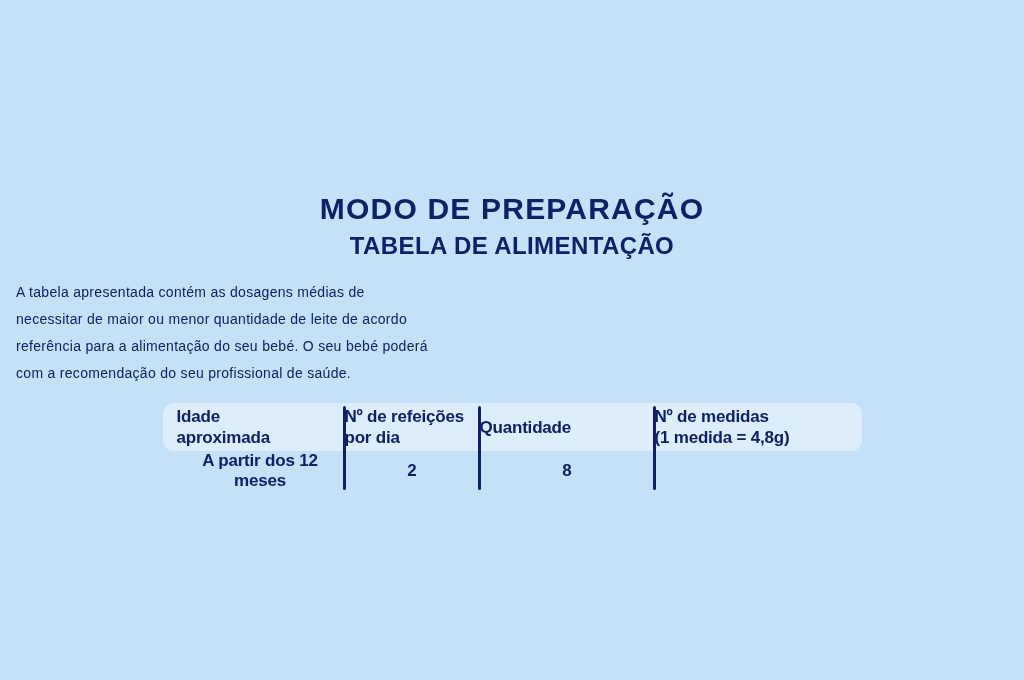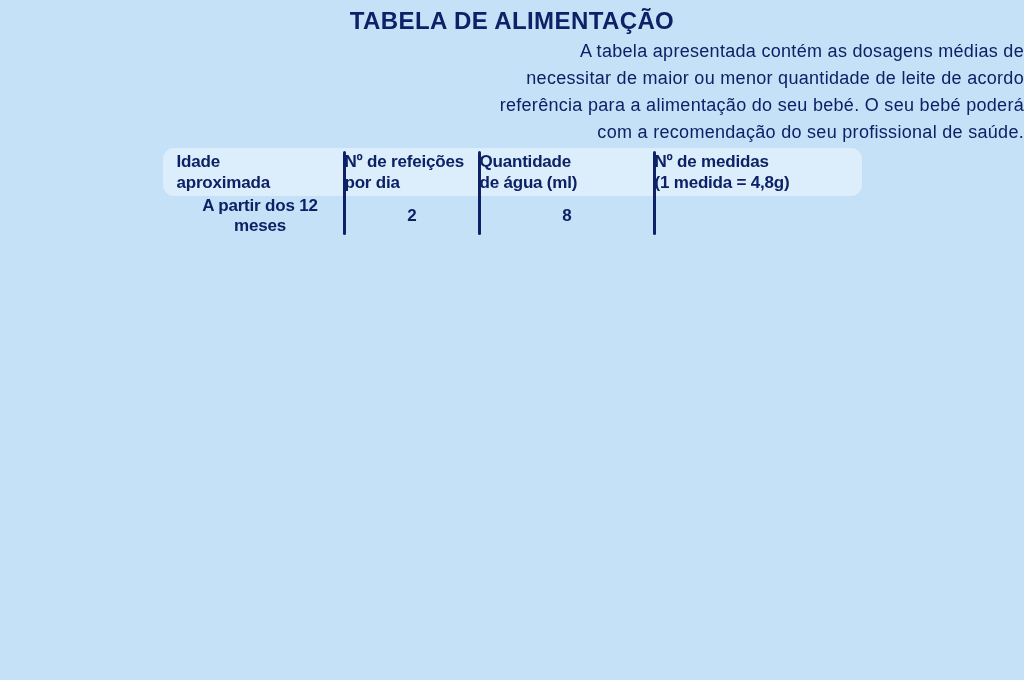--- a/index.html
+++ b/index.html
@@ -31,24 +31,24 @@
     margin: 0;
     padding-top: 9px;
     text-align: center;
     font-size: 24px;
     line-height: 23px;
     font-weight: bold;
     letter-spacing: 0.4px;
     color: #0d2167;
   }
   .intro {
-    margin: 0;
+    margin: 16px;
     padding-top: 6px;
-    text-align: right;
-    font-size: 18px;
+    text-align: left;
+    font-size: 14px;
     line-height: 27px;
     letter-spacing: 0.3px;
     color: #0d2167;
   }
   .feeding-table {
     position: relative;
     width: 699px;
     margin: 2px auto 0 auto;
     height: 94px;
   }
@@ -98,20 +98,21 @@
   }
   .col-divider.d1 { left: 180px; }
   .col-divider.d2 { left: 315px; }
   .col-divider.d3 { left: 490px; }
 </style>
 </head>
 <body>
 
 <div class="page">
 
+  <h1 class="title">MODO DE PREPARAÇÃO</h1>
 
   <h2 class="subtitle">TABELA DE ALIMENTAÇÃO</h2>
 
   <div class="intro">
     <div>A tabela apresentada contém as dosagens médias de</div>
     <div>necessitar de maior ou menor quantidade de leite de acordo</div>
     <div>referência para a alimentação do seu bebé. O seu bebé poderá</div>
     <div>com a recomendação do seu profissional de saúde.</div>
   </div>
 
@@ -121,21 +122,20 @@
       <div class="cell first">
         <div>Idade</div>
         <div>aproximada</div>
       </div>
       <div class="cell">
         <div>Nº de refeições</div>
         <div>por dia</div>
       </div>
       <div class="cell">
         <div>Quantidade</div>
-        <div>de água (ml)</div>
       </div>
       <div class="cell">
         <div>Nº de medidas</div>
         <div>(1 medida = 4,8g)</div>
       </div>
     </div>
 
     <div class="trow">
       <div class="cell first">A partir dos 12 meses</div>
       <div class="cell">2</div>

